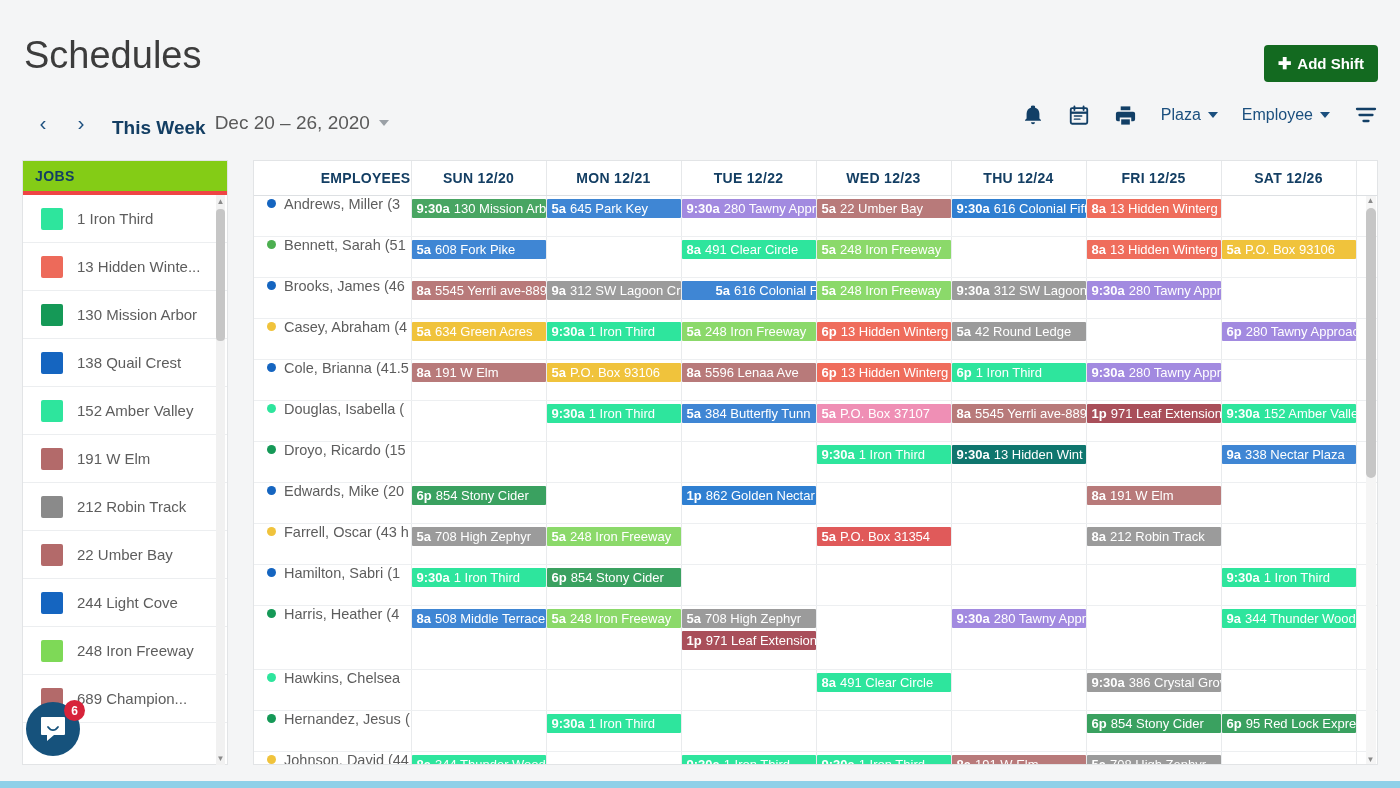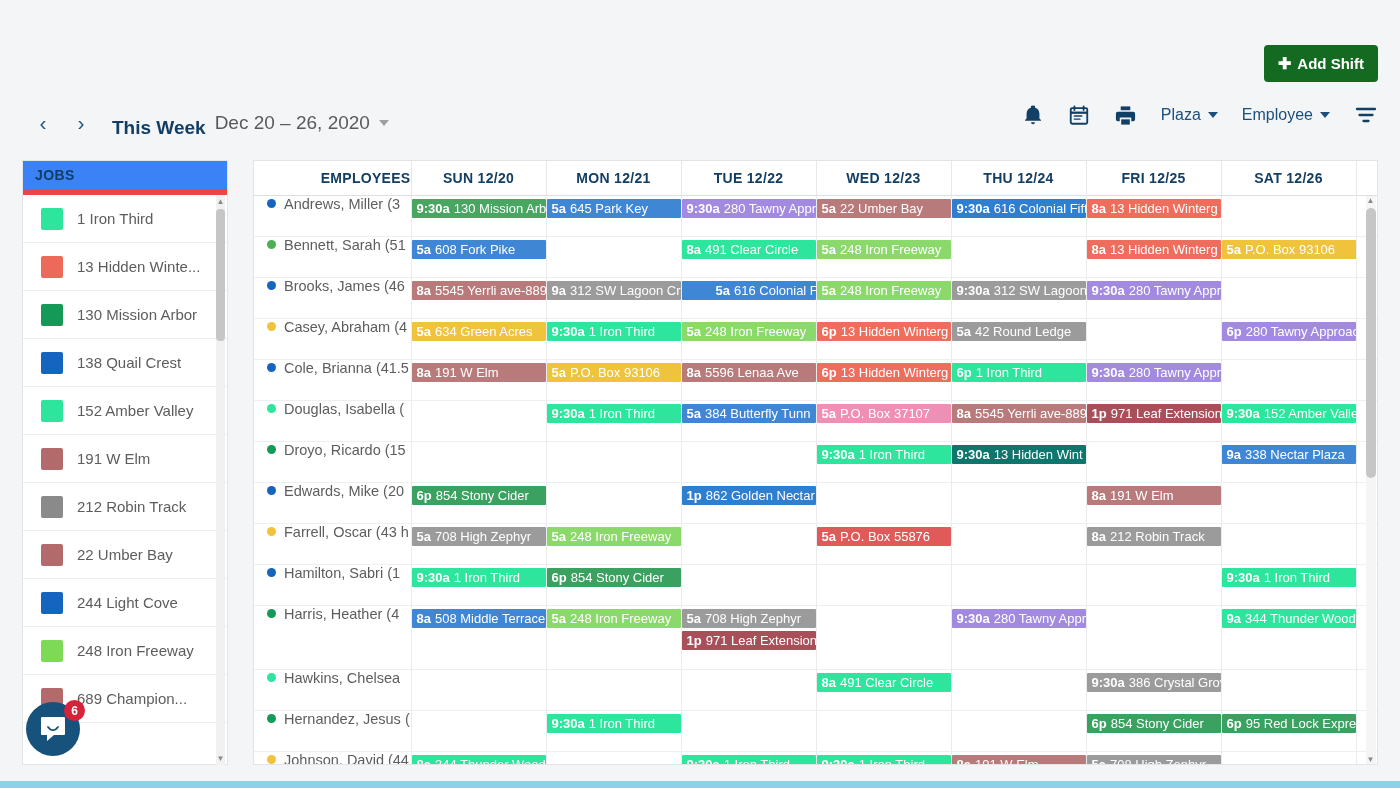--- a/index.html
+++ b/index.html
@@ -56,21 +56,21 @@
 
   
   .jobs-panel {
     position: absolute; left: 22px; top: 160px;
     width: 206px; height: 605px;
     background: #fff; border: 1px solid #e2e4e6;
   }
   .jobs-header {
     height: 34px; display: flex; align-items: center; padding-left: 12px;
     font-size: 14px; font-weight: bold; color: #133e63; letter-spacing: .4px;
-    background: #3b82f6; border-bottom: 6px solid #ef4444;
+    background: #84cc16; border-bottom: 4px solid #ef4444;
   }
   .jobs-list { position: relative; height: 570px; overflow: hidden; }
   .job-item {
     height: 48px; display: flex; align-items: center; gap: 14px;
     padding-left: 18px; border-bottom: 1px solid #eceef0; background: #fff;
     font-size: 15px; color: #5d5d5d; cursor: pointer;
   }
   .swatch { width: 22px; height: 22px; flex: 0 0 22px; border-radius: 2px; }
   .jobs-scrollbar {
     position: absolute; right: 2px; top: 0; width: 9px; height: 570px; background: #f1f1f1;
@@ -136,20 +136,21 @@
     background: #d7233a; color: #fff; font-size: 12px; font-weight: bold;
     display: flex; align-items: center; justify-content: center;
   }
   .bottom-bar { position: absolute; left: 0; top: 781px; width: 1400px; height: 7px; background: #8ed0e8; }
 </style>
 </head>
 <body>
 
 <div id="app">
 
+  <div class="page-title">Schedules</div>
 
   <button class="add-shift-btn">
     <span class="plus">✚</span>
     <span>Add Shift</span>
   </button>
 
   <div class="navrow">
     <button class="nav-arrow">‹</button>
     <button class="nav-arrow">›</button>
     <span class="this-week">This Week</span>
@@ -495,21 +496,21 @@
               </div>
             </td>
             <td>
               <div class="shift" style="background: rgb(155, 155, 155);"><span class="t">5a</span><span>708 High Zephyr</span></div>
             </td>
             <td class="mon-col">
               <div class="shift" style="background: rgb(139, 217, 106);"><span class="t">5a</span><span>248 Iron Freeway</span></div>
             </td>
             <td></td>
             <td>
-              <div class="shift" style="background: rgb(224, 90, 90);"><span class="t">5a</span><span>P.O. Box 55876</span></div>
+              <div class="shift" style="background: rgb(224, 90, 90);"><span class="t">5a</span><span>P.O. Box 31354</span></div>
             </td>
             <td></td>
             <td>
               <div class="shift" style="background: rgb(155, 155, 155);"><span class="t">8a</span><span>212 Robin Track</span></div>
             </td>
             <td></td>
             <td></td>
           </tr>
           <tr style="height: 41px;">
             <td>

